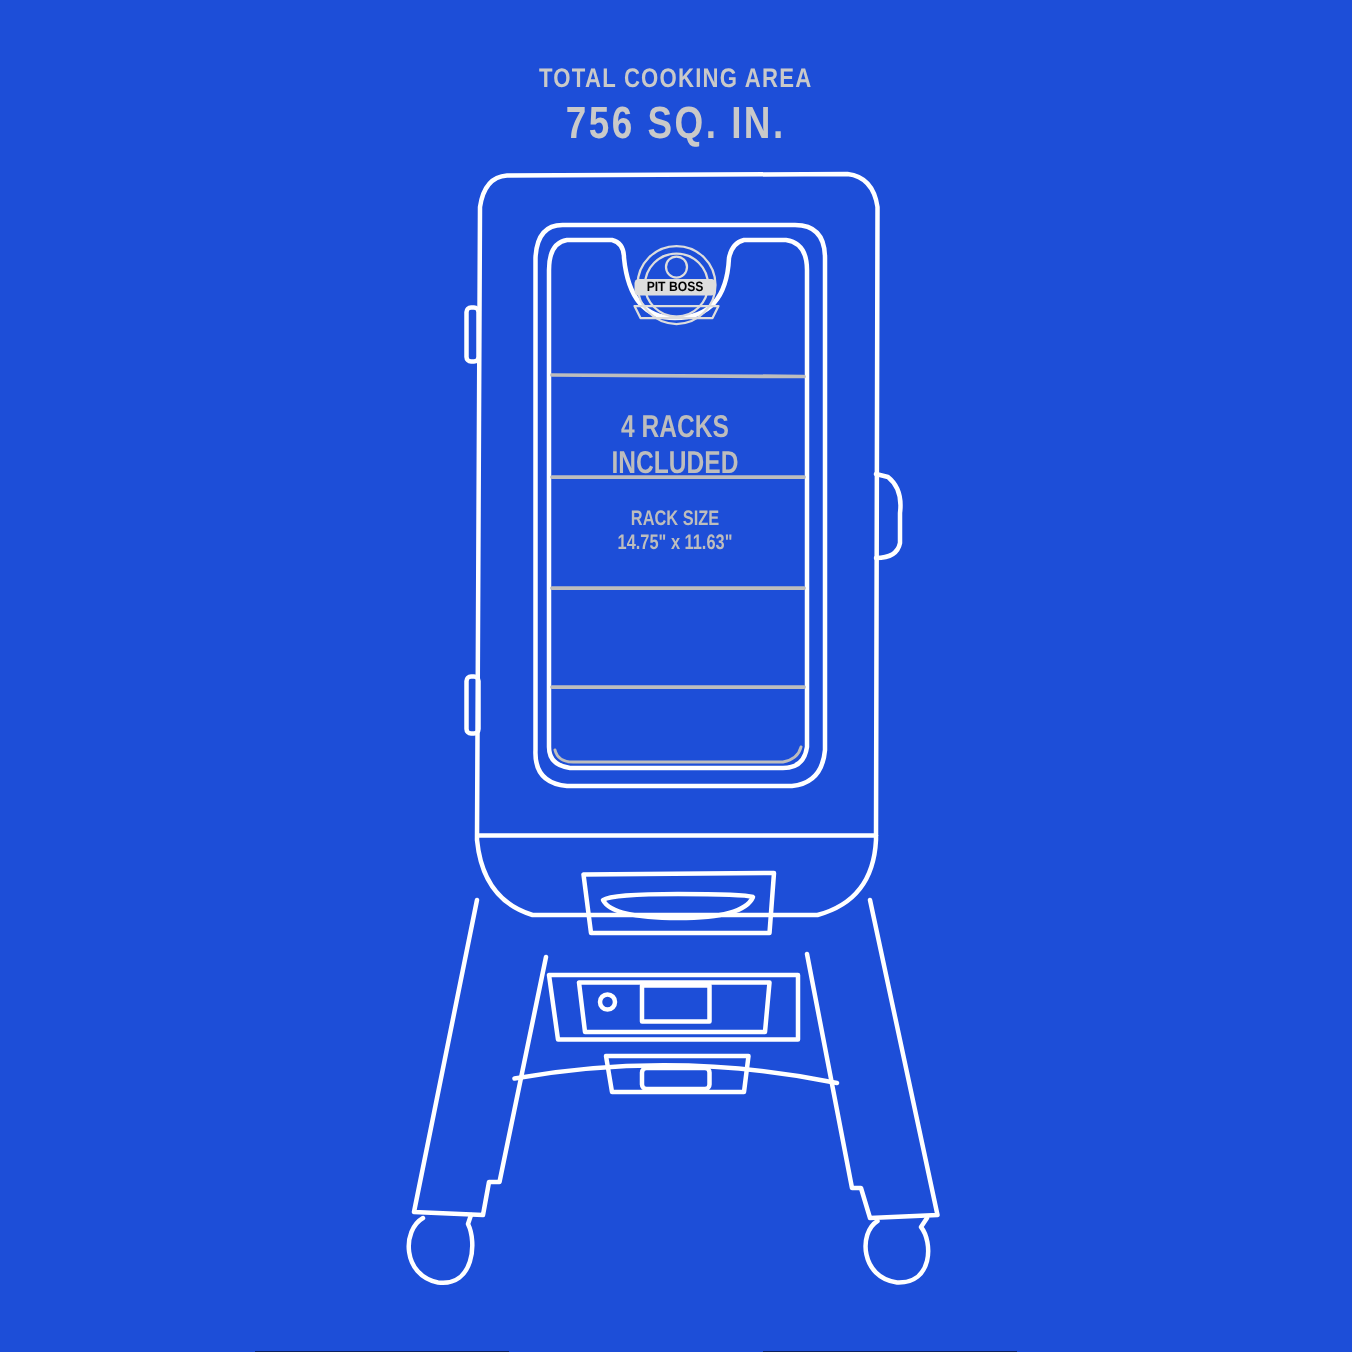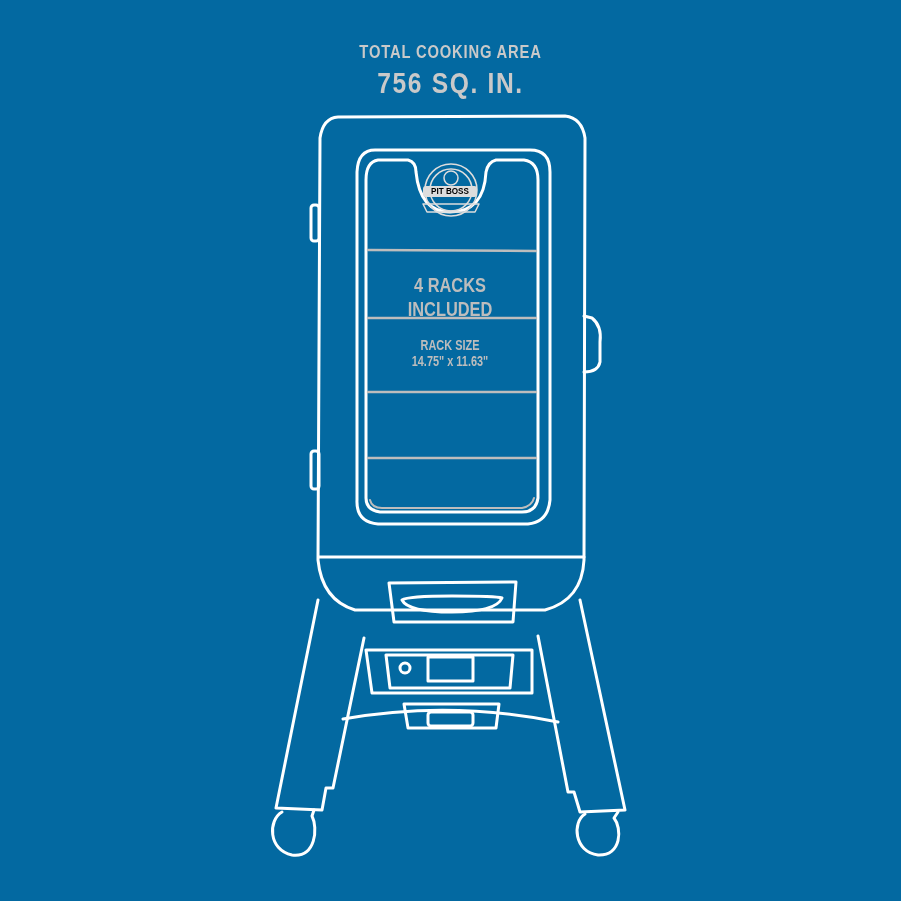--- a/index.html
+++ b/index.html
@@ -1,17 +1,17 @@
 <!DOCTYPE html>
 <html><head>
 <meta charset="utf-8">
 <style>
   html, body { margin: 0; padding: 0; background: #000; }
   body { width: 901px; height: 901px; position: relative; overflow: hidden; font-family: "Liberation Sans", "DejaVu Sans", sans-serif; }
-  .stage { position: absolute; inset: 0; width: 901px; height: 901px; background: #0369a1; }
+  .stage { position: absolute; inset: 0; width: 901px; height: 901px; background: #1d4ed8; }
   svg.art { position: absolute; left: 0; top: 0; width: 901px; height: 901px; }
   .headline { position: absolute; left: 0; width: 901px; text-align: center; color: #c9c9c9; font-family: "Liberation Sans Narrow", "Liberation Sans", sans-serif; font-weight: 700; letter-spacing: 1px; }
   .headline.sub { top: 42px; font-size: 18px; transform: scaleX(0.82); }
   .headline.main { top: 66px; font-size: 30px; letter-spacing: 2px; transform: scaleX(0.82); }
   .label { position: absolute; color: #bdbdbd; font-weight: 700; text-align: center; font-family: "Liberation Sans", sans-serif; transform: scaleX(0.78); }
   .racks { left: 360px; width: 180px; top: 273px; font-size: 21px; }
   .rack-size-title { left: 360px; width: 180px; top: 337px; font-size: 14px; }
   .rack-size-val { left: 360px; width: 180px; top: 353px; font-size: 14px; }
   .logo-text { position: absolute; left: 420px; top: 186px; width: 60px; text-align: center; font-size: 9px; font-weight: 700; color: #000; background: #ddd; border-radius: 3px; line-height: 11px; transform: scaleX(0.9); }
 </style>

